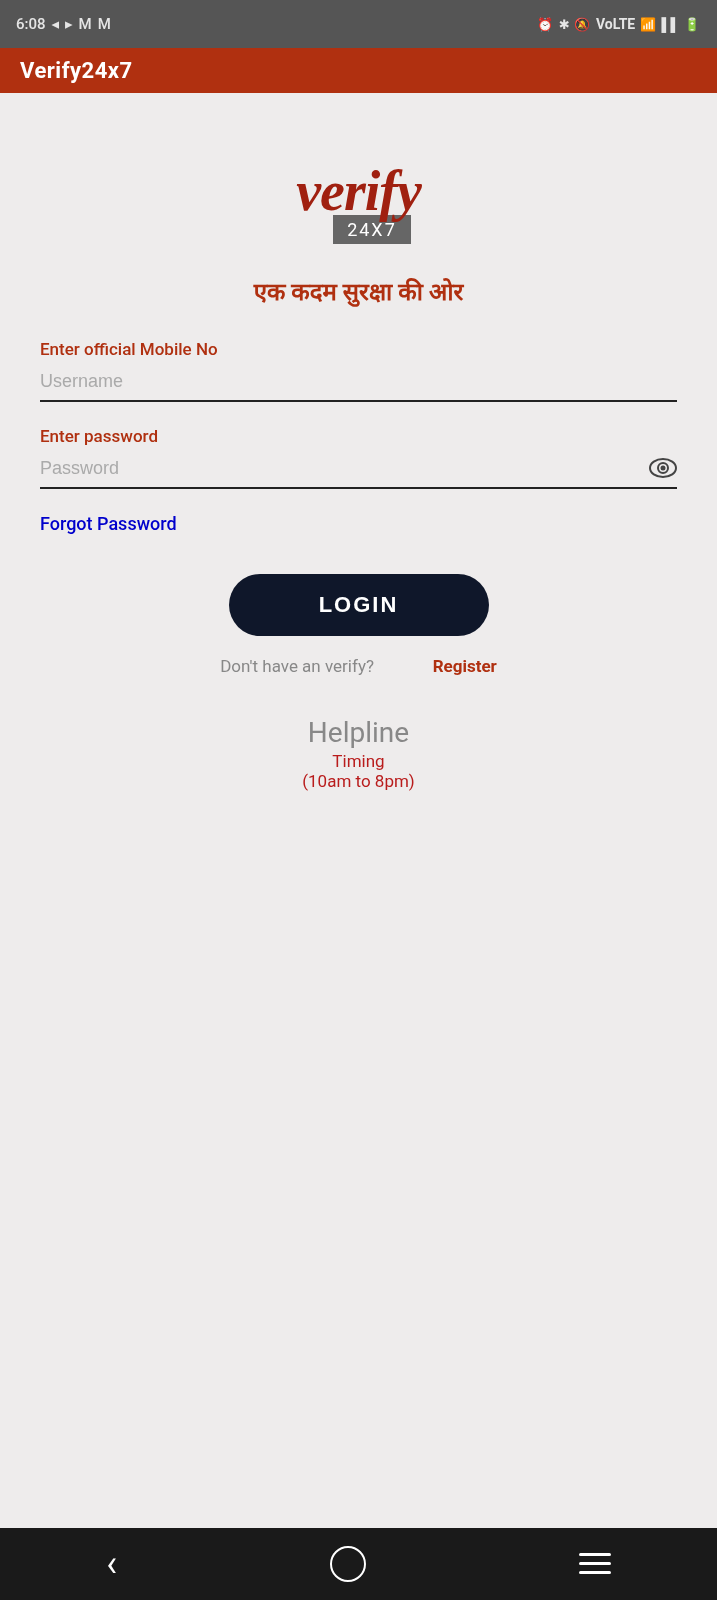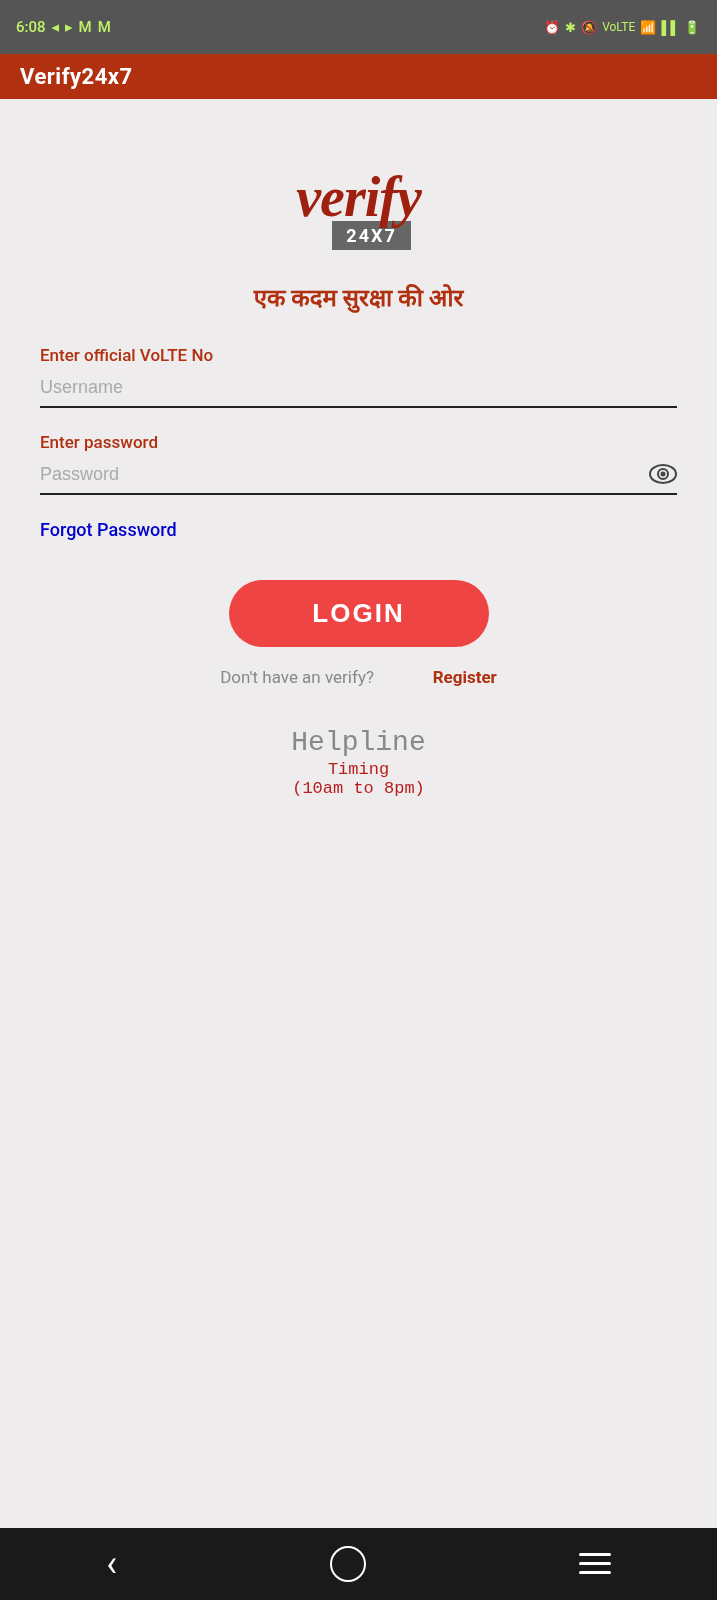--- a/index.html
+++ b/index.html
@@ -9,22 +9,22 @@
       min-height: 1600px;
       font-family: 'Roboto', Arial, sans-serif;
       background: #f0eeee;
       display: flex;
       flex-direction: column;
     }
 
     
     .status-bar {
       background: #555;
-      color: #bef264;
-      height: 54px;
+      color: #e5e5e5;
+      height: 48px;
       display: flex;
       align-items: center;
       justify-content: space-between;
       padding: 12px 16px;
       font-size: 15px;
       font-weight: 500;
     }
     .status-left { display: flex; align-items: center; gap: 6px; }
     .status-right { display: flex; align-items: center; gap: 5px; font-size: 13px; }
 
@@ -65,21 +65,21 @@
       color: #a02010;
       font-style: italic;
       font-family: Georgia, serif;
       line-height: 1;
       letter-spacing: -1px;
     }
     .logo-badge {
       background: #666;
       color: #fff;
       font-size: 18px;
-      font-weight: bold;
+      font-weight: normal;
       padding: 4px 14px;
       letter-spacing: 2px;
       margin-top: -4px;
       align-self: flex-end;
       margin-right: 10px;
     }
 
     
     .tagline {
       font-size: 24px;
@@ -136,23 +136,23 @@
       cursor: pointer;
       margin-bottom: 40px;
       display: inline-block;
       text-decoration: none;
     }
 
     
     .login-btn {
       display: block;
       width: 260px;
-      background: #ef4444;
+      background: #0f172a;
       color: #fff;
-      font-size: 26px;
+      font-size: 22px;
       font-weight: bold;
       border: none;
       border-radius: 50px;
       padding: 18px 0;
       cursor: pointer;
       letter-spacing: 2px;
       margin: 0 auto 20px auto;
       text-align: center;
     }
 
@@ -174,21 +174,20 @@
       font-weight: bold;
       cursor: pointer;
       text-decoration: none;
       padding-left: 46px;
     }
 
     
     .helpline-section {
       text-align: center;
       margin-bottom: 26px;
-      font-family: Liberation Mono, monospace;
     }
     .helpline-title {
       font-size: 28px;
       color: #888;
       font-weight: normal;
       margin-bottom: 2px;
     }
     .helpline-timing {
       font-size: 17px;
       color: #b91c1c;
@@ -220,21 +219,21 @@
     <span>6:08</span>
     <span>◂</span>
     <span>▸</span>
     <span>M</span>
     <span>M</span>
   </div>
   <div class="status-right">
     <span>⏰</span>
     <span>✱</span>
     <span>🔕</span>
-    <span style="font-size:12px;font-weight:normal;">VoLTE</span>
+    <span style="font-size:14px;font-weight:bold;">VoLTE</span>
     <span>📶</span>
     <span>▌▌</span>
     <span>🔋</span>
   </div>
 </div>
 
 <div class="app-bar">
   <span>Verify24x7</span>
 </div>
 
@@ -246,21 +245,21 @@
       
     </div>
     <div class="logo-badge">24X7</div>
   </div>
 
   <div class="tagline">एक कदम सुरक्षा की ओर</div>
 
   <div class="form-container">
 
     
-    <div class="field-label">Enter official VoLTE No</div>
+    <div class="field-label">Enter official Mobile No</div>
 
     
     <div class="input-wrapper">
       <input class="input-field" type="text" placeholder="Username" style="">
     </div>
 
     
     <div class="field-label">Enter password</div>
 
     

